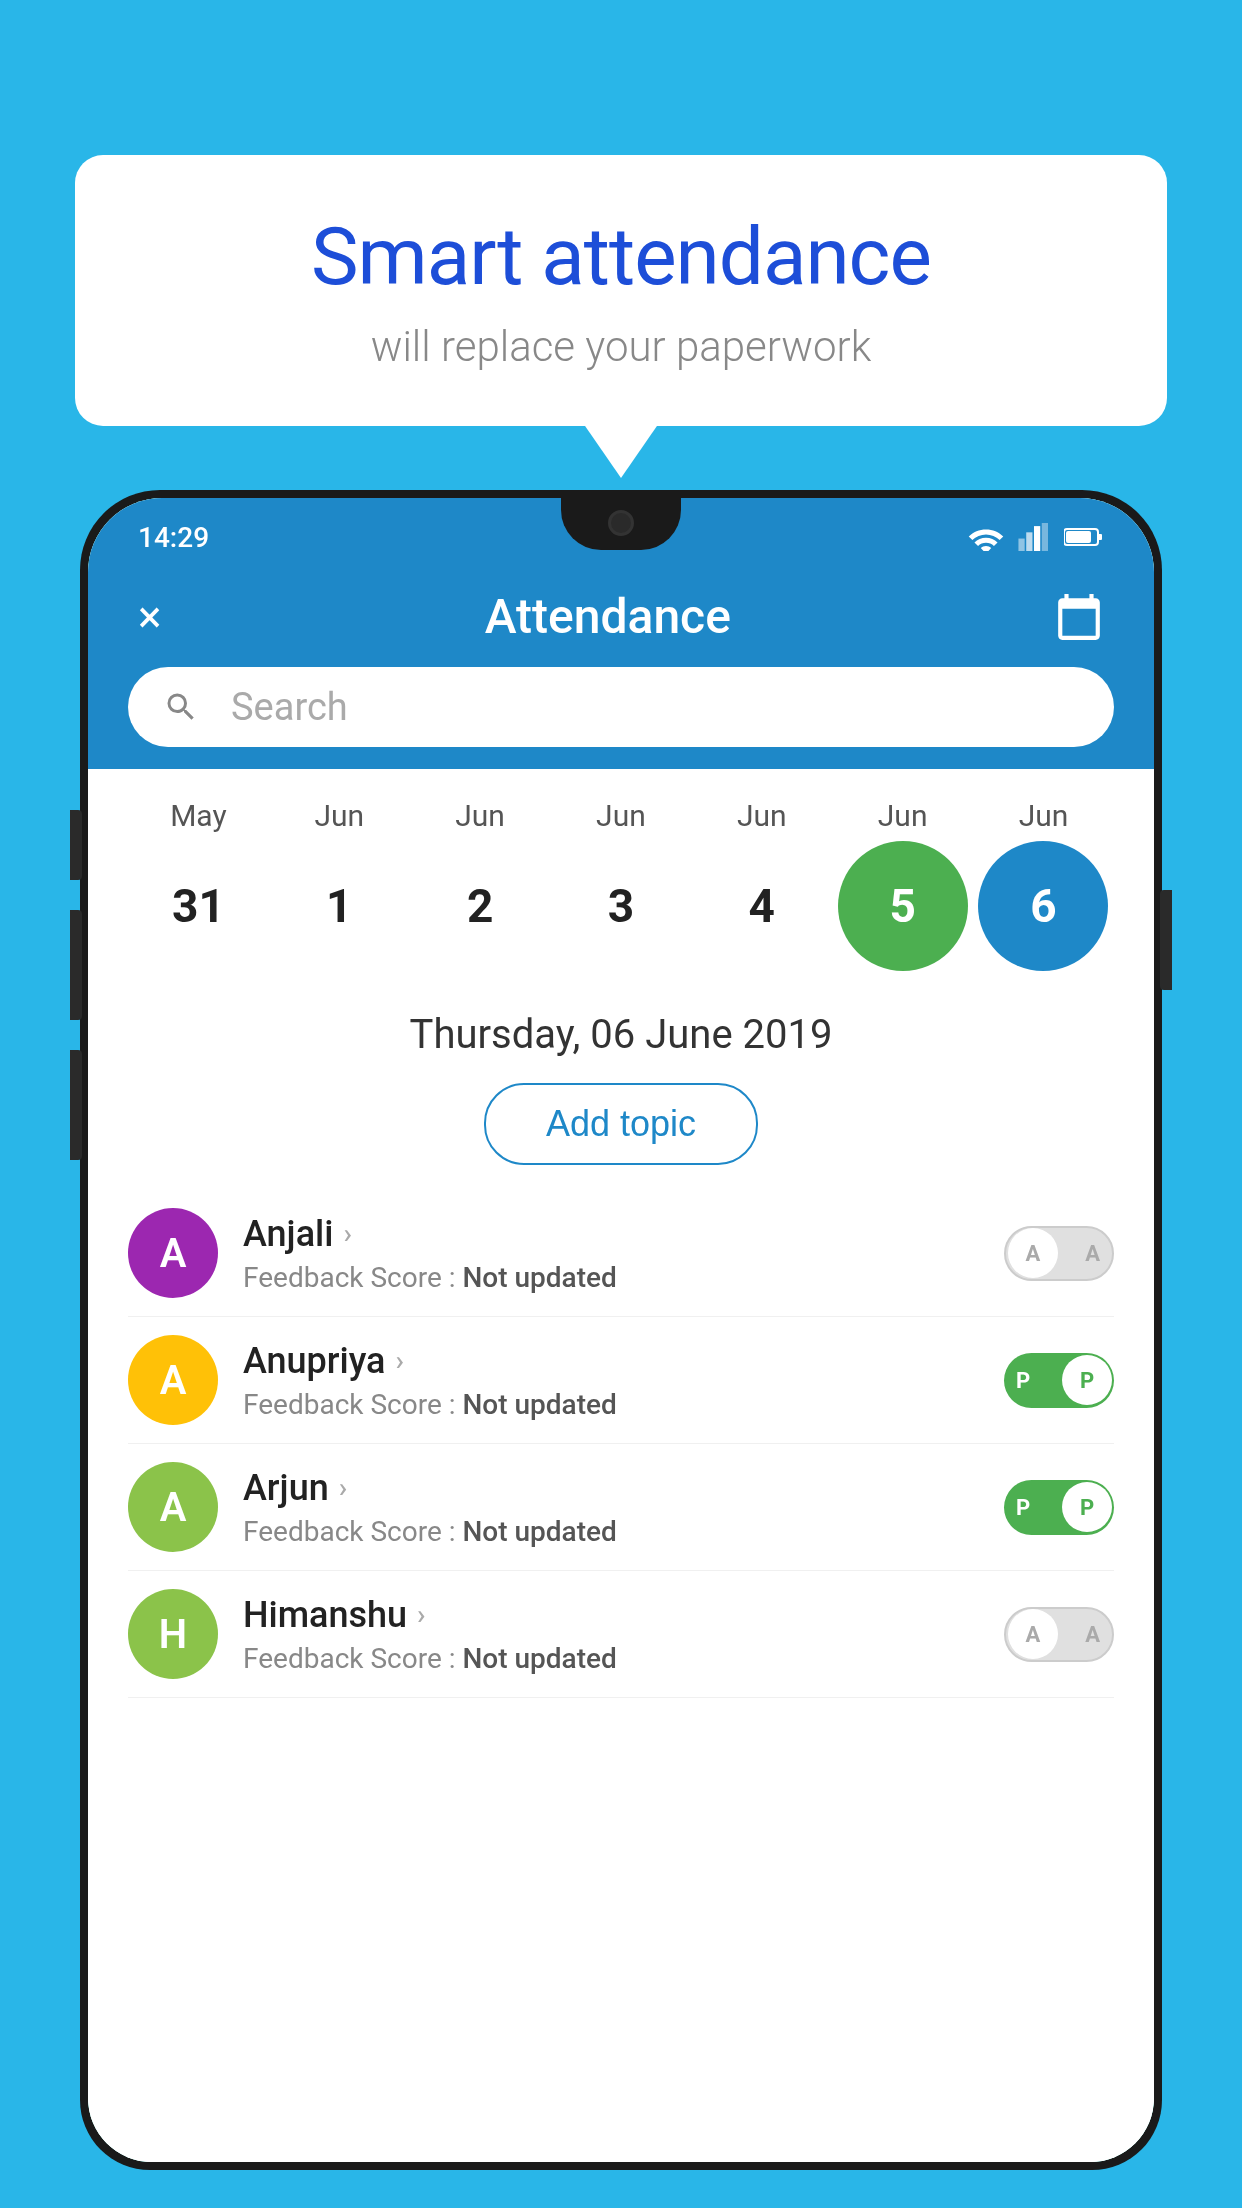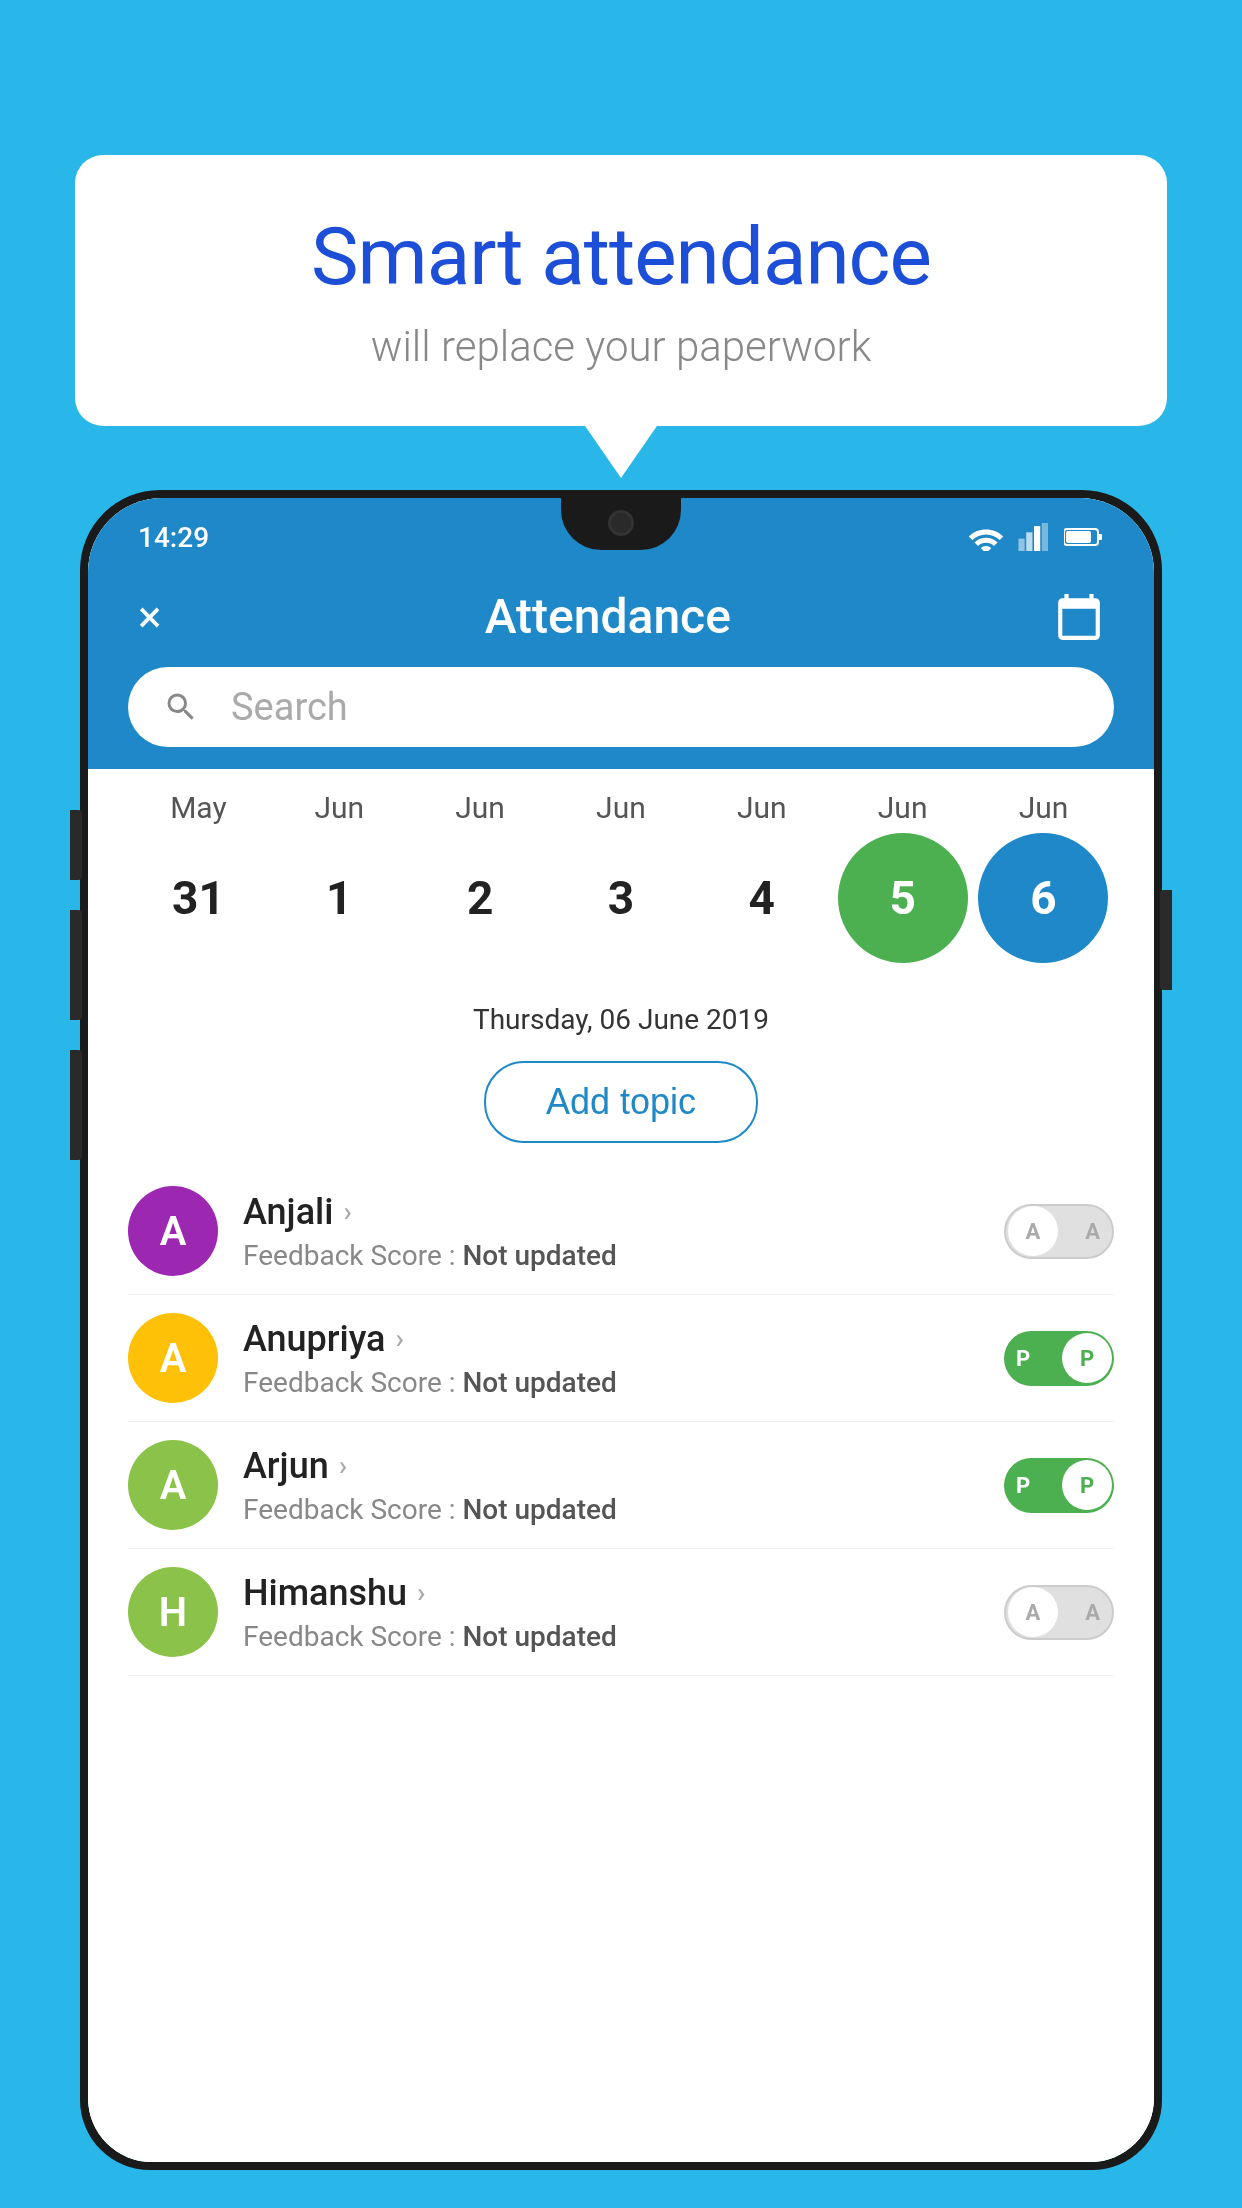--- a/index.html
+++ b/index.html
@@ -192,21 +192,21 @@
       flex-shrink: 0;
     }
 
     .search-text {
       font-size: 38px;
       color: #aaa;
     }
 
     
     .calendar-section {
-      padding: 21px 40px 15px 40px;
+      padding: 29px 40px 15px 40px;
       flex-shrink: 0;
       background: white;
     }
 
     .calendar-months {
       display: flex;
       justify-content: space-around;
       margin-bottom: 8px;
     }
 
@@ -250,21 +250,21 @@
     
     .content-area {
       flex: 1;
       overflow-y: auto;
       background: white;
       padding: 25px 40px;
     }
 
     .selected-date-text {
       text-align: center;
-      font-size: 28px;
+      font-size: 40px;
       color: #333;
       margin-bottom: 25px;
     }
 
     .add-topic-button {
       display: block;
       margin: 0 auto 25px auto;
       border: 2px solid #1e88c8;
       border-radius: 40px;
       padding: 18px 60px;

